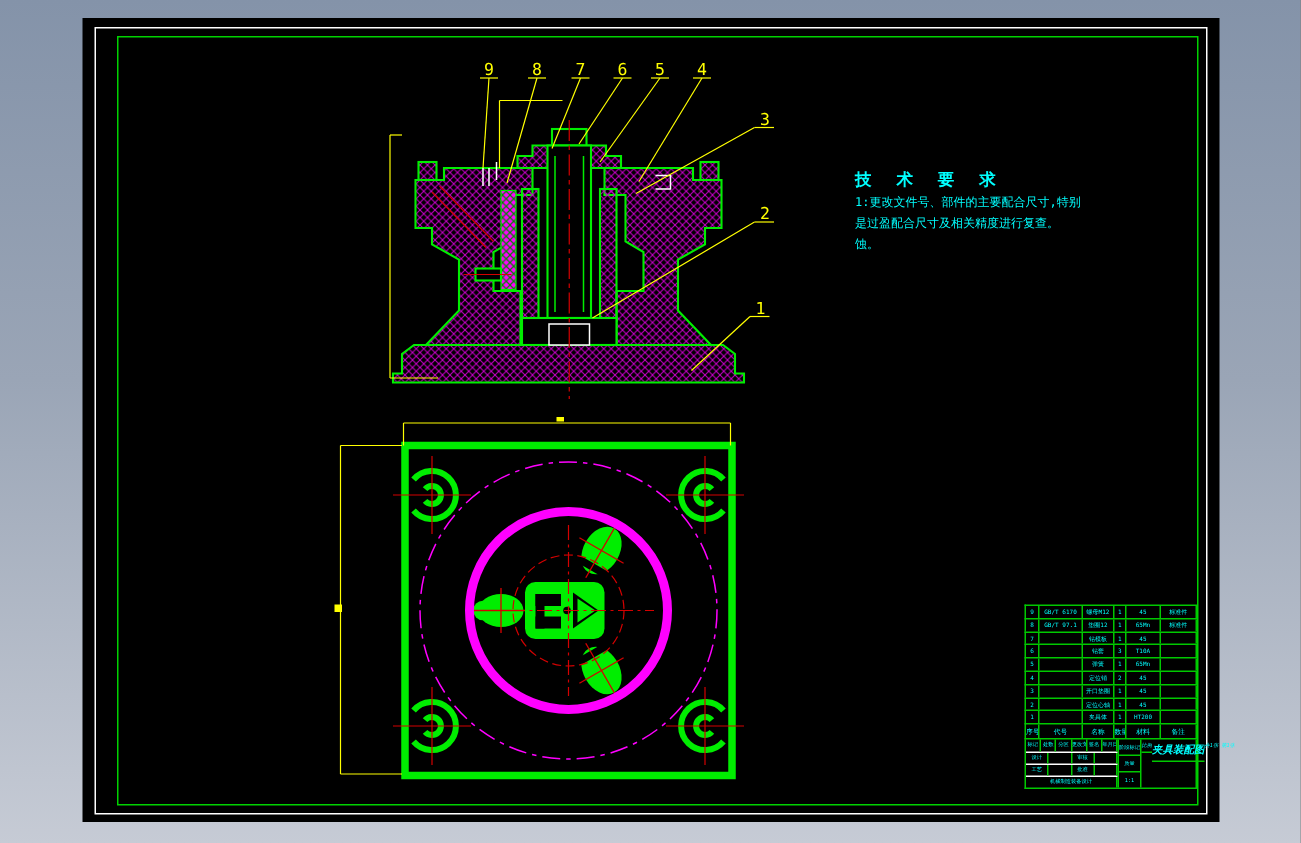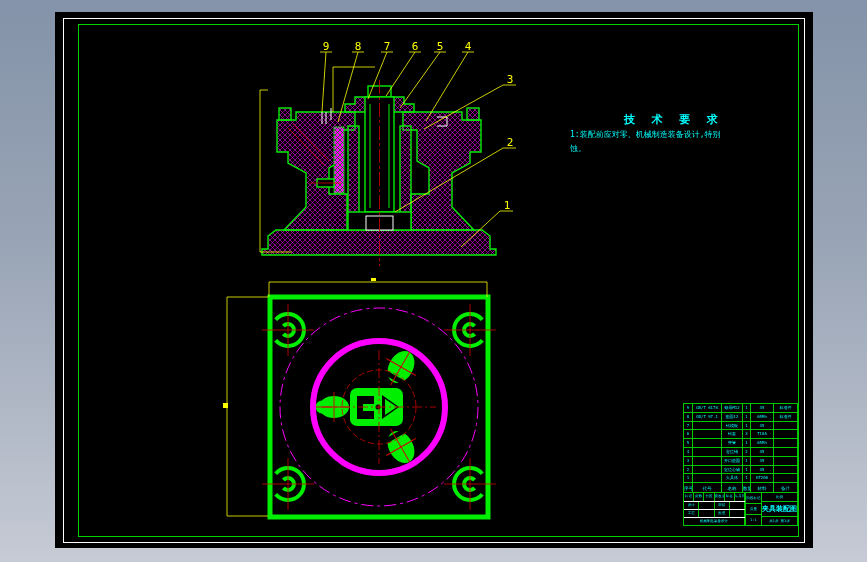--- a/index.html
+++ b/index.html
@@ -6,42 +6,42 @@
   #page{position:relative;width:867px;height:562px;overflow:hidden;
         background:linear-gradient(180deg,#8493a9 0%,#9aa5b6 45%,#c6cbd5 100%);
         font-family:"DejaVu Sans Mono","Liberation Mono",monospace;}
   #canvas{position:absolute;left:55px;top:12px;width:758px;height:536px;background:#000;}
   #frame-white{position:absolute;left:63px;top:18px;width:740px;height:523px;border:1px solid #ffffff;}
   #frame-green{position:absolute;left:78px;top:24px;width:719px;height:511px;border:1px solid #00d200;}
   #dwg{position:absolute;left:0;top:0;width:867px;height:562px;}
 
   
   #techreq{position:absolute;left:570px;top:112px;width:235px;color:#00ffff;}
-  #techreq .tr-title{font-size:11px;letter-spacing:5px;margin-left:54px;font-weight:bold;}
+  #techreq .tr-title{font-size:11px;letter-spacing:5px;font-weight:bold;}
   #techreq .tr-line{font-size:8px;line-height:13px;margin-top:1px;white-space:nowrap;}
 
   
   #tblock{position:absolute;left:683px;top:403px;width:115px;height:133px;color:#00ffff;}
   .bom-row{display:flex;height:8.8px;border-left:1px solid #00c800;border-top:1px solid #00c800;box-sizing:border-box;}
   .bom-row > div{border-right:1px solid #00c800;box-sizing:border-box;font-size:4px;line-height:8px;
                  overflow:hidden;white-space:nowrap;text-align:center;}
   .c-no{width:9px;} .c-code{width:29px;} .c-name{width:21px;} .c-qty{width:8px;} .c-mat{width:23px;} .c-note{width:25px;flex:1;}
   .bom-head{height:11px;border-bottom:1px solid #00c800;}
   .bom-head > div{font-size:4.5px;line-height:11px;}
   #tb-bottom{display:flex;height:33px;border:1px solid #00c800;border-top:none;box-sizing:border-box;}
   #tb-left{width:62px;border-right:1px solid #00c800;box-sizing:border-box;}
   .tbl-row{display:flex;height:8px;box-sizing:border-box;border-top:1px solid #ffffff;}
   .tbl-row:first-child{border-top:none;}
   .tbl-row > div{font-size:3.5px;line-height:7px;border-right:1px solid #00c800;box-sizing:border-box;
                  overflow:hidden;white-space:nowrap;text-align:center;flex:1;}
   #tb-mid{width:25px;border-right:1px solid #00c800;box-sizing:border-box;}
   #tb-mid > div{height:11px;border-bottom:1px solid #00c800;box-sizing:border-box;font-size:3.5px;
                 line-height:10px;text-align:center;overflow:hidden;white-space:nowrap;}
   #tb-mid > div:last-child{border-bottom:none;}
-  #tb-right{flex:1;display:flex;flex-direction:column;}
+  #tb-right{flex:1;display:flex;flex-direction:row;font-style:italic;}
   #tb-right > div{overflow:hidden;white-space:nowrap;text-align:center;}
   .tbr-top{height:8px;font-size:3.5px;line-height:8px;border-bottom:1px solid #00c800;}
   .tbr-title{height:14px;font-size:7px;line-height:14px;border-bottom:1px solid #00c800;font-weight:bold;}
   .tbr-sheet{flex:1;font-size:3.5px;line-height:9px;}
   text.co{fill:#ffff00;font-size:11px;font-family:"DejaVu Sans Mono",monospace;text-anchor:middle;}
 </style>
 </head>
 <body>
 
 <div id="page">
@@ -208,21 +208,22 @@
         <line x1="269" y1="282" x2="269" y2="297"></line>
         <line x1="487" y1="282" x2="487" y2="297"></line>
         <rect x="223" y="403" width="5" height="5" fill="#ffff00" stroke="none"></rect>
         <rect x="371" y="278" width="5" height="3" fill="#ffff00" stroke="none"></rect>
       </g>
     </g>
   </svg>
 
   <div id="techreq">
     <div class="tr-title">技 术 要 求</div>
-    <div class="tr-line">1:装配前应对零、机械制造装备设计,特别</div>
+    <div class="tr-line">1:更改文件号、部件的主要配合尺寸,特别</div>
+    <div class="tr-line">是过盈配合尺寸及相关精度进行复查。</div>
     <div class="tr-line">蚀。</div>
   </div>
 
   <div id="tblock">
     <div class="bom-row">
       <div class="c-no">9</div>
         <div class="c-code">GB/T 6170</div>
         <div class="c-name">螺母M12</div>
         <div class="c-qty">1</div>
         <div class="c-mat">45</div>

